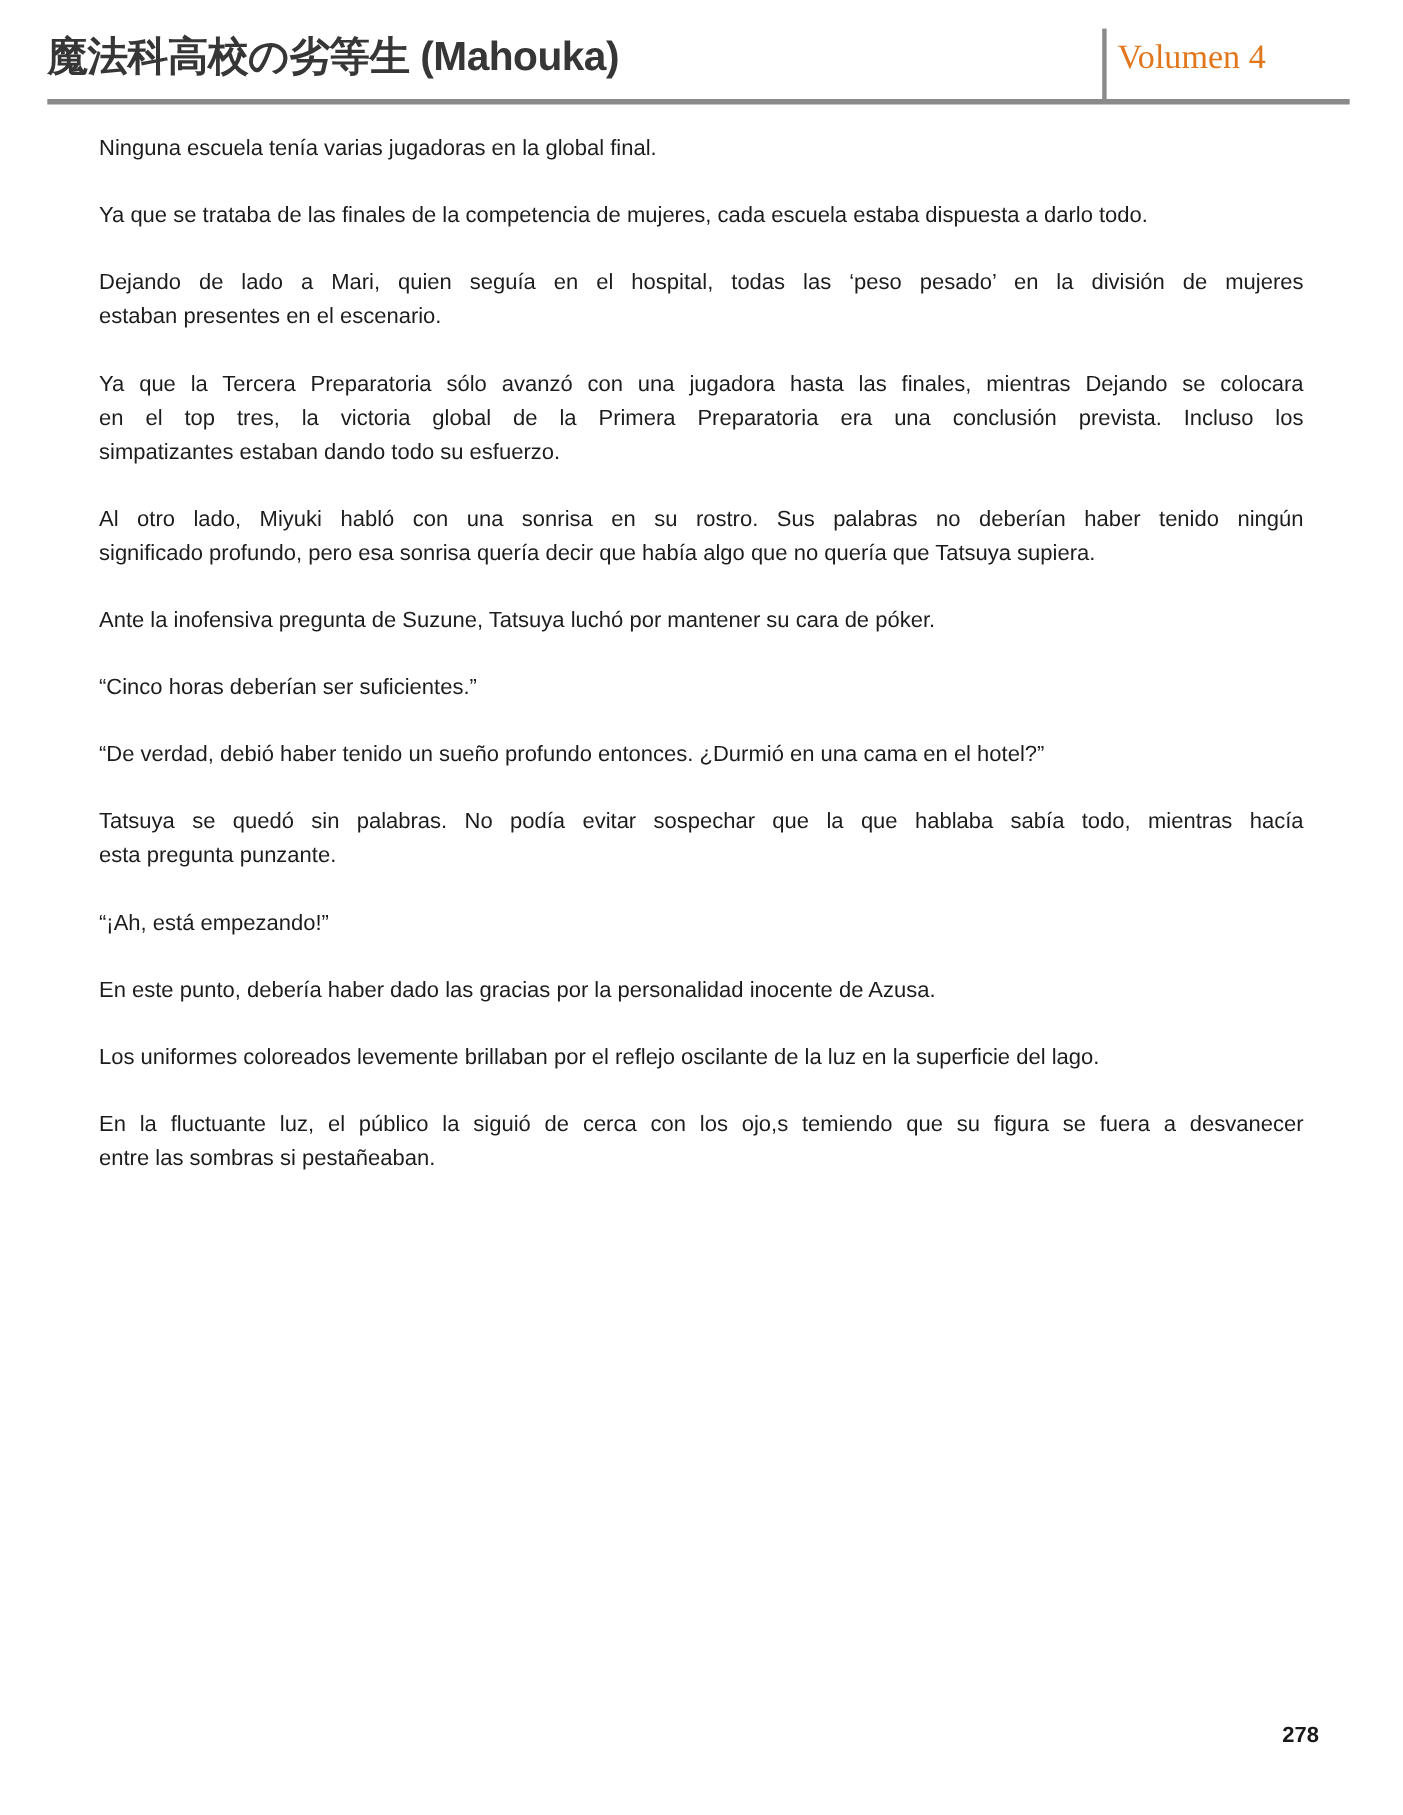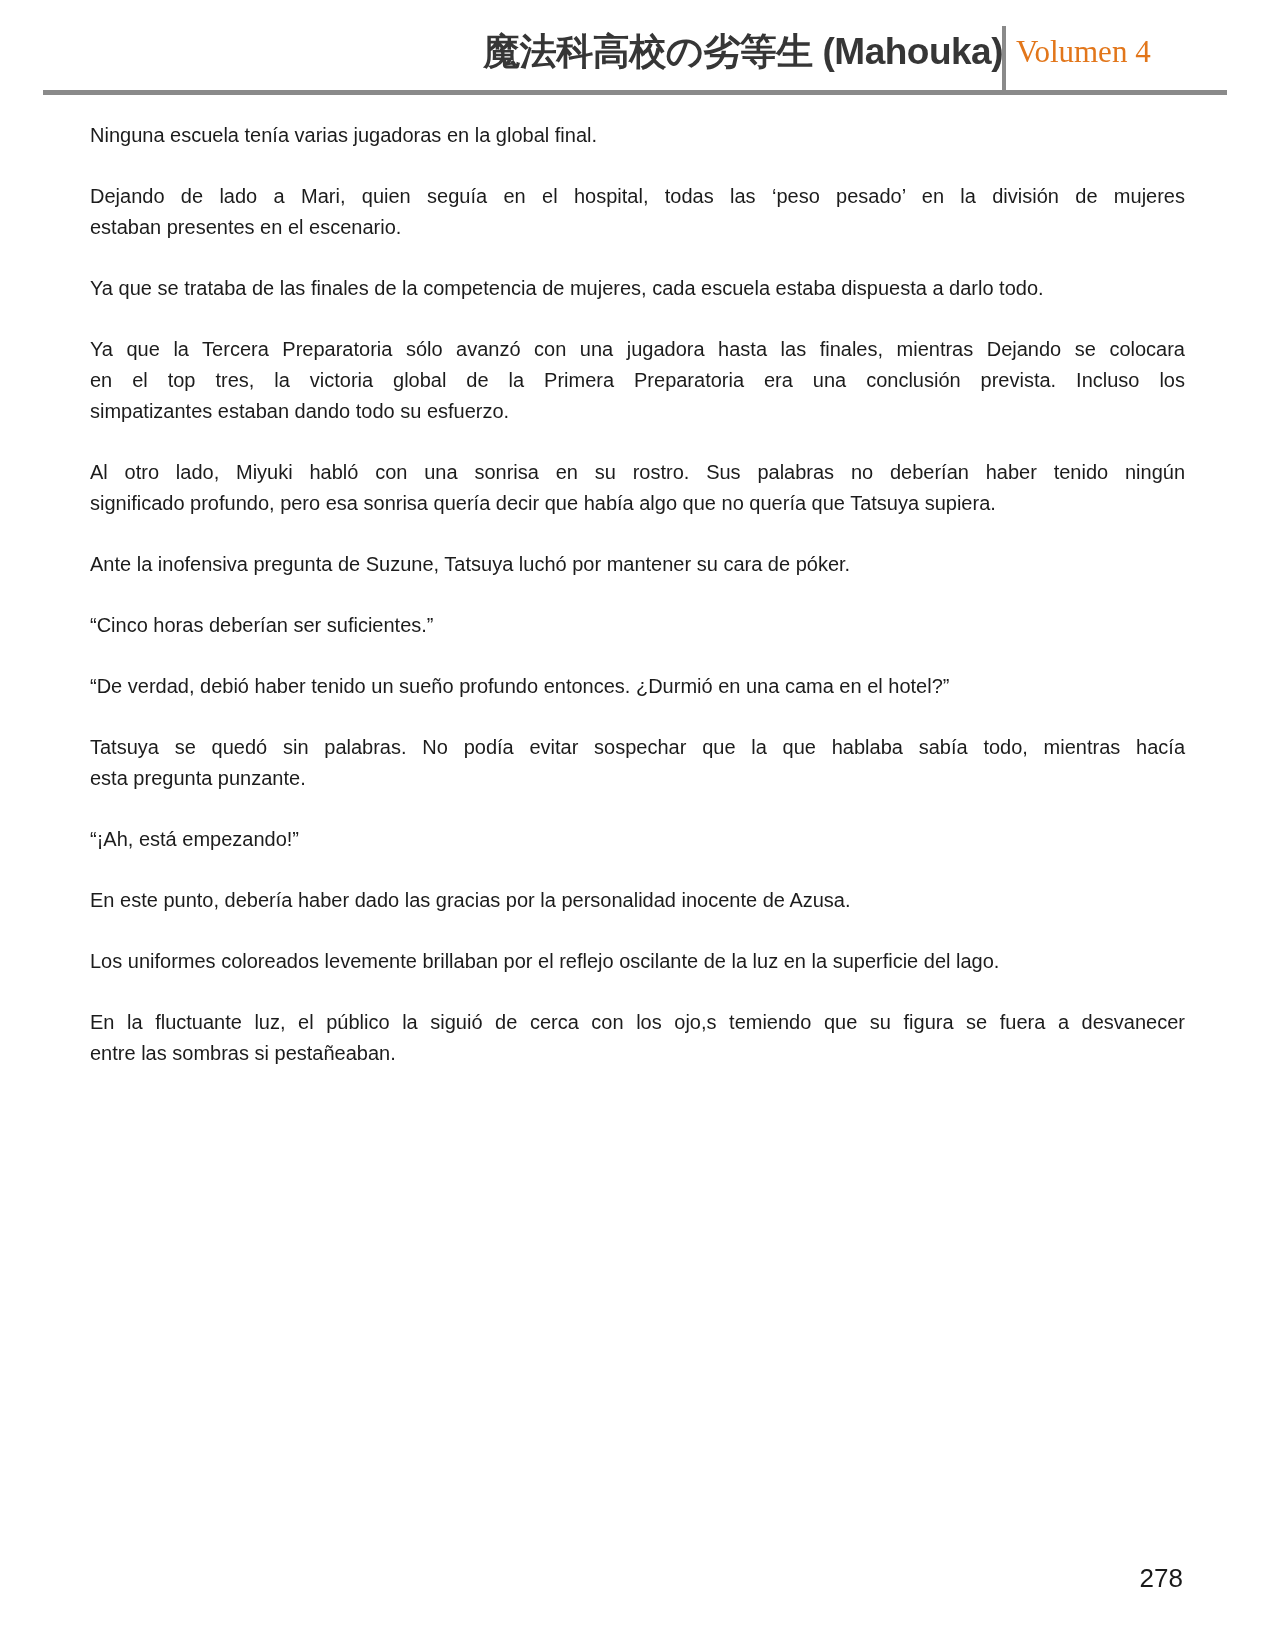--- a/index.html
+++ b/index.html
@@ -14,21 +14,21 @@
     background: #ffffff;
     font-family: "Liberation Sans", sans-serif;
     overflow: hidden;
   }
   
   .header-title {
     position: absolute;
     left: 43px;
     top: 28px;
     width: 960px;
-    text-align: right;
+    text-align: left;
     font-weight: bold;
     font-size: 37px;
     line-height: 48px;
     color: #363636;
     letter-spacing: -0.5px;
     white-space: nowrap;
   }
   .vdiv {
     position: absolute;
     left: 1002px;
@@ -72,48 +72,49 @@
     white-space: normal;
   }
   .just {
     text-align: justify;
     text-align-last: justify;
   }
   
   .page-num {
     position: absolute;
     top: 1564px;
-    right: 92px;
-    font-size: 26px;
+    right: 76px;
+    font-size: 20px;
     line-height: 28px;
     color: #1a1a1a;
+    font-weight: bold;
   }
 </style>
 </head>
 <body>
 
 <div class="page">
 
   <div class="header">
     <div class="header-title">魔法科高校の劣等生 (Mahouka)</div>
     <div class="vdiv"></div>
     <div class="volume">Volumen 4</div>
     <div class="hrule"></div>
   </div>
 
   <div class="body-text" id="body-text">
       <div class="para">
         <div class="line">Ninguna escuela tenía varias jugadoras en la global final.</div>
       </div>
       <div class="para">
+        <div class="line">Ya que se trataba de las finales de la competencia de mujeres, cada escuela estaba dispuesta a darlo todo.</div>
+      </div>
+      <div class="para">
         <div class="line just">Dejando de lado a Mari, quien seguía en el hospital, todas las ‘peso pesado’ en la división de mujeres</div>
         <div class="line">estaban presentes en el escenario.</div>
-      </div>
-      <div class="para">
-        <div class="line">Ya que se trataba de las finales de la competencia de mujeres, cada escuela estaba dispuesta a darlo todo.</div>
       </div>
       <div class="para">
         <div class="line just">Ya que la Tercera Preparatoria sólo avanzó con una jugadora hasta las finales, mientras Dejando se colocara</div>
         <div class="line just">en el top tres, la victoria global de la Primera Preparatoria era una conclusión prevista. Incluso los</div>
         <div class="line">simpatizantes estaban dando todo su esfuerzo.</div>
       </div>
       <div class="para">
         <div class="line just">Al otro lado, Miyuki habló con una sonrisa en su rostro. Sus palabras no deberían haber tenido ningún</div>
         <div class="line">significado profundo, pero esa sonrisa quería decir que había algo que no quería que Tatsuya supiera.</div>
       </div>

